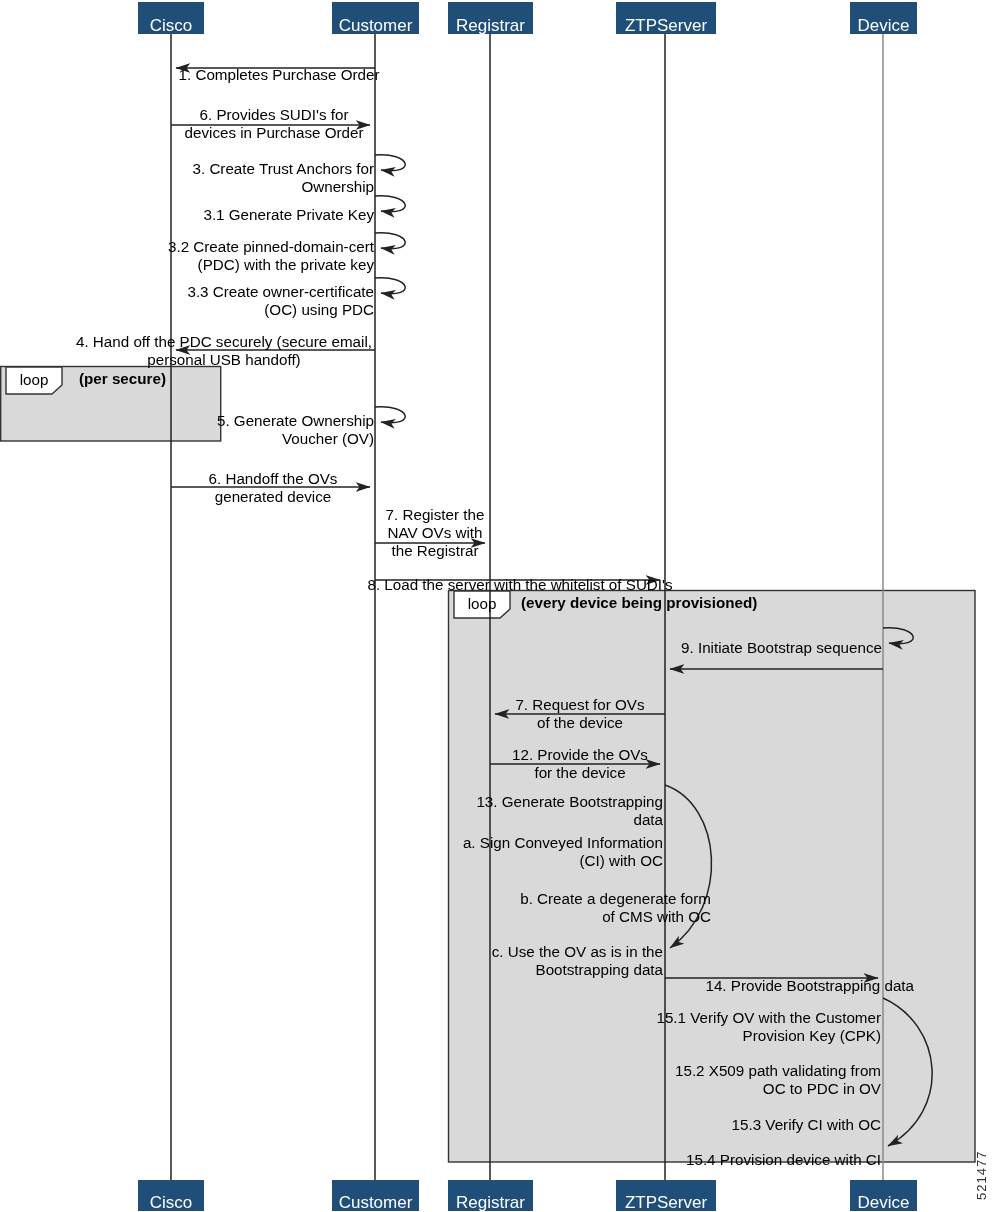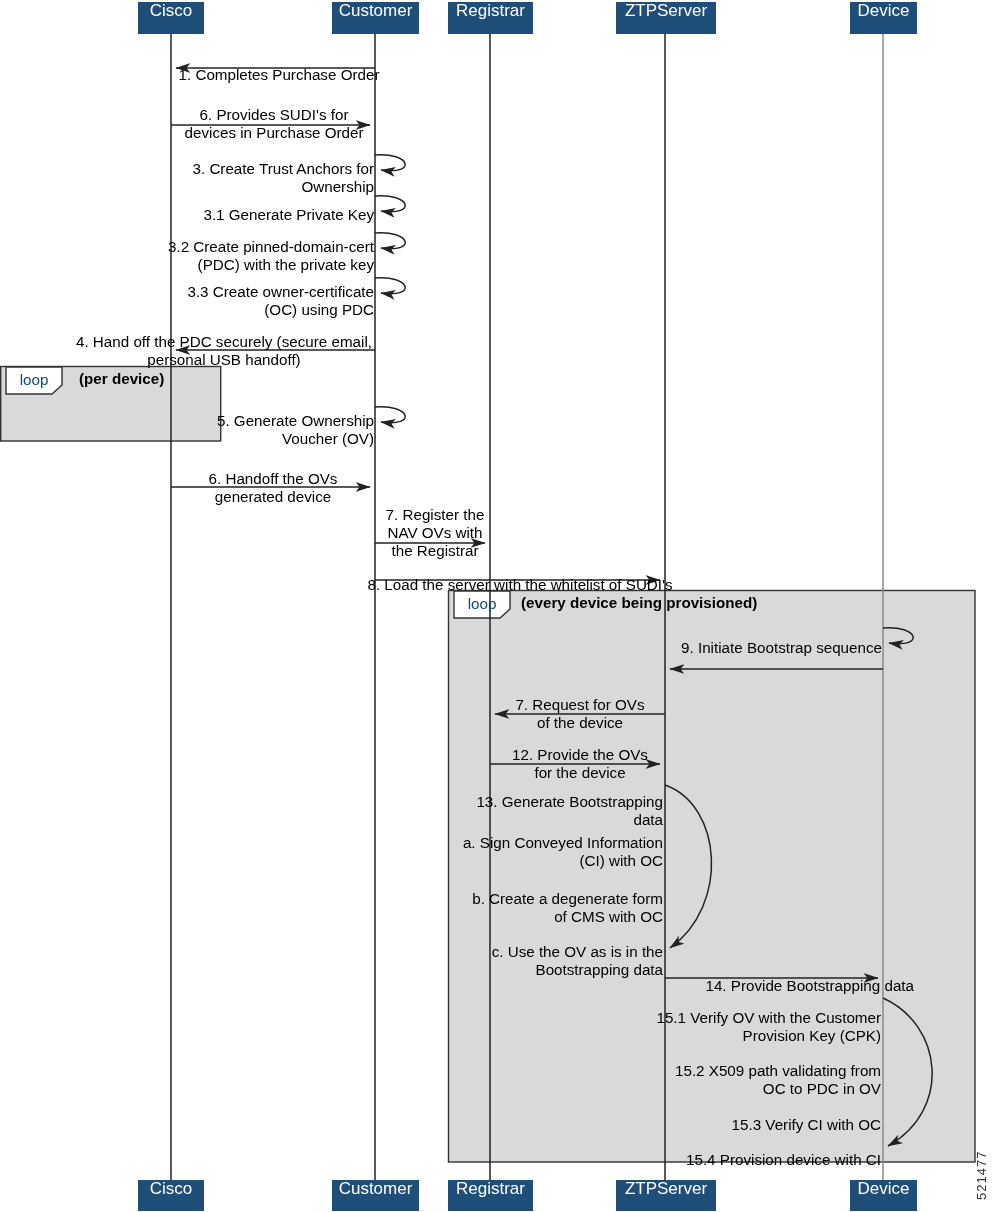--- a/index.html
+++ b/index.html
@@ -2,32 +2,32 @@
 <html><head>
 <meta charset="utf-8">
 <style>
   html,body{margin:0;padding:0;background:#ffffff;}
   body{font-family:"Liberation Sans",sans-serif;}
   #stage{position:relative;width:1000px;height:1212px;background:#fff;overflow:hidden;}
   svg#canvas{position:absolute;left:0;top:0;width:1000px;height:1212px;}
   .lifeline-head, .lifeline-foot{
     position:absolute;background:#1f4e79;color:#fff;
     font-size:17px;line-height:1;text-align:center;
-    display:flex;align-items:flex-start;justify-content:center;
+    display:flex;align-items:flex-end;justify-content:center;
     letter-spacing:0px;white-space:nowrap;
   }
   .msg{
     position:absolute;font-size:15.2px;line-height:18px;
     color:#000;white-space:pre-line;
   }
   .msg.right{text-align:right;}
   .msg.left{text-align:left;}
   .msg.center{text-align:center;}
   .loop-tag{
-    position:absolute;font-size:15.2px;line-height:1;color:#0c4a6e;
+    position:absolute;font-size:15.2px;line-height:1;color:#000000;
     background:#fff;border:1.4px solid #333;
     padding:2px 9px 3px 9px;box-sizing:border-box;text-align:center;
   }
   .loop-cond{
     position:absolute;font-size:15.2px;line-height:1;color:#000;
     font-weight:bold;white-space:nowrap;
   }
   .figid{
     position:absolute;font-size:13px;color:#333;
     transform:rotate(-90deg);transform-origin:left top;
@@ -131,21 +131,21 @@
     <span>ZTPServer</span>
   </div>
   <div class="lifeline-foot" style="left:850px;top:1180px;width:67px;height:31px;">
     <span>Device</span>
   </div>
 
   <div class="loop-tag" style="left:6px;top:367px;width:56px;height:27px;display:flex;align-items:center;justify-content:center;border:none;background:transparent;">
     <span>loop</span>
   </div>
   <div class="loop-cond" style="left:79px;top:371px;">
-    <span>(per device)</span>
+    <span>(per secure)</span>
   </div>
 
   <div class="loop-tag" style="left:454px;top:591px;width:56px;height:27px;display:flex;align-items:center;justify-content:center;border:none;background:transparent;">
     <span>loop</span>
   </div>
   <div class="loop-cond" style="left:521px;top:595px;">
     <span>(every device being provisioned)</span>
   </div>
 
   <div class="msg center" style="left:171px;top:48px;width:216px;">
@@ -219,21 +219,21 @@
   <div class="msg right" style="left:460px;top:775px;width:203px;">
     <span>13. Generate Bootstrapping
 data</span>
   </div>
 
   <div class="msg right" style="left:450px;top:816px;width:213px;">
     <span>a. Sign Conveyed Information
 (CI) with OC</span>
   </div>
 
-  <div class="msg right" style="left:450px;top:872px;width:213px;">
+  <div class="msg right" style="left:450px;top:872px;width:213px;padding-left:48px;">
     <span>b. Create a degenerate form
 of CMS with OC</span>
   </div>
 
   <div class="msg right" style="left:450px;top:925px;width:213px;">
     <span>c. Use the OV as is in the
 Bootstrapping data</span>
   </div>
 
   <div class="msg right" style="left:660px;top:959px;width:213px;margin-left:41px;">

